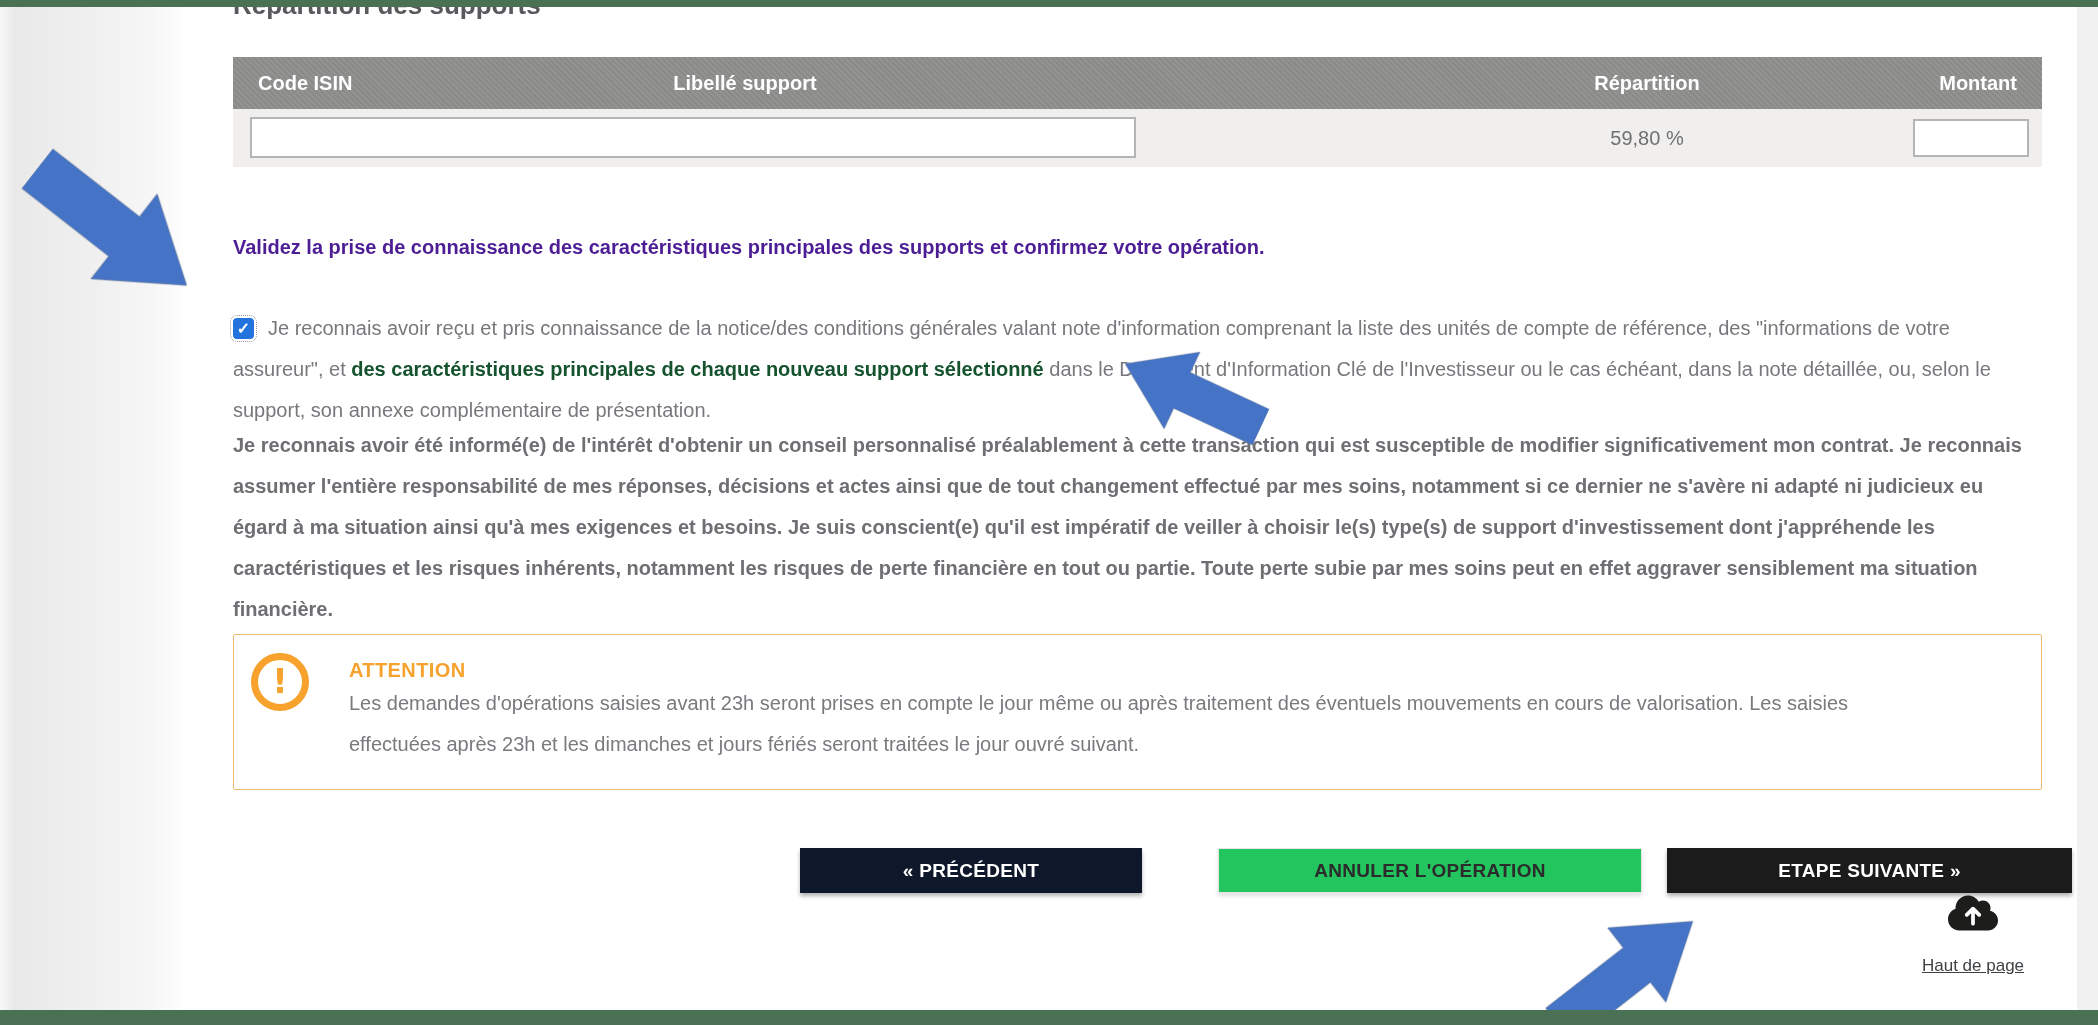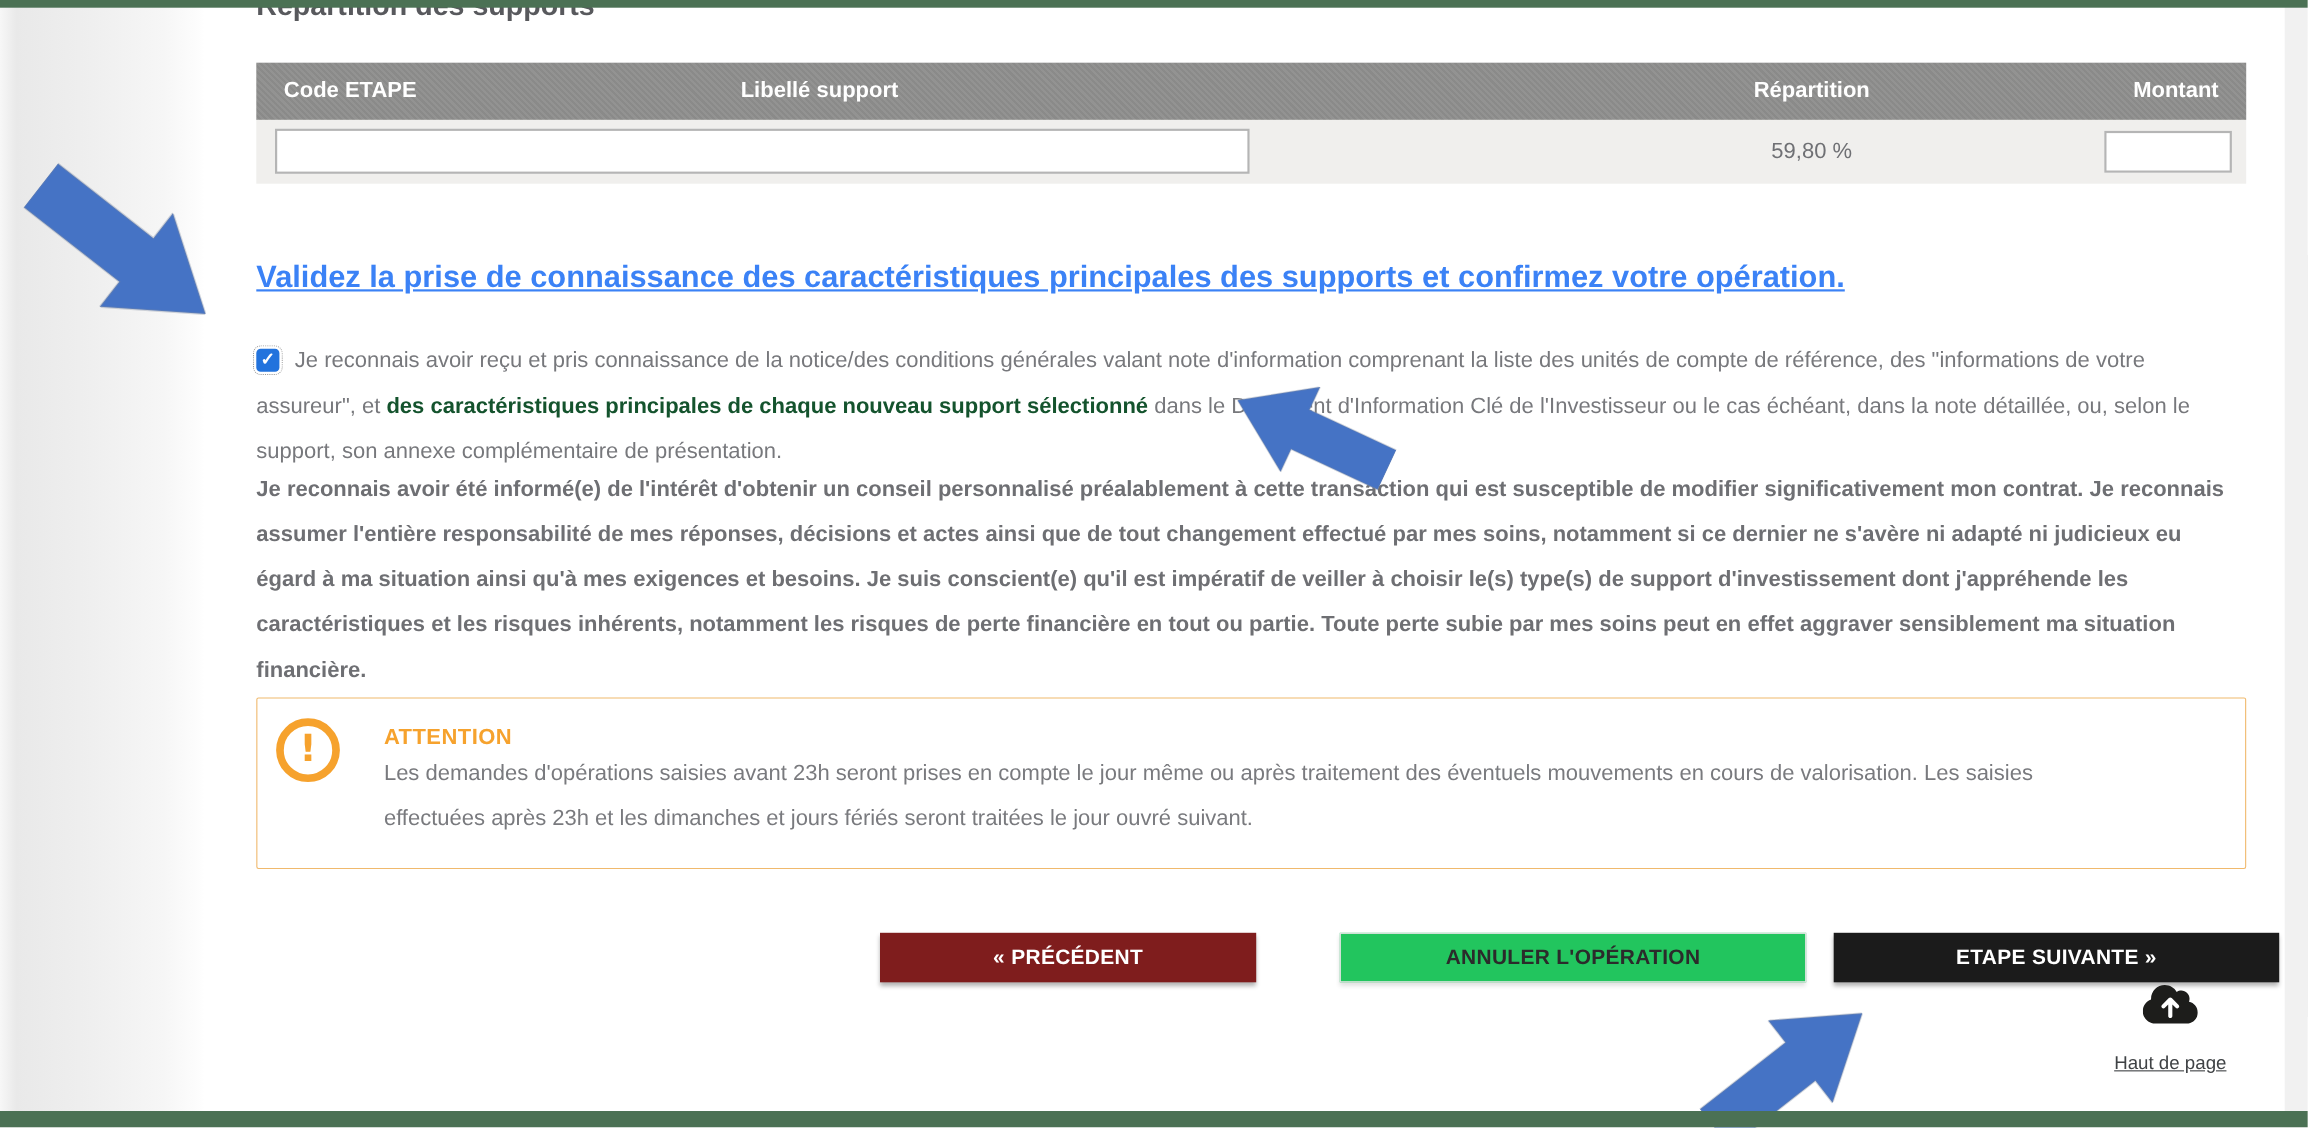--- a/index.html
+++ b/index.html
@@ -28,41 +28,41 @@
   .th-code{left:25px;}
   .th-libelle{left:512px;transform:translate(-50%,-50%);}
   .th-repartition{left:1414px;transform:translate(-50%,-50%);}
   .th-montant{right:25px;}
   .trow{position:relative;height:58px;background:#f0efed;}
   .trow input{box-sizing:border-box;border:2px solid #b5b5b5;background:#ffffff;font-size:19px;color:#55565a;padding:0 10px;outline:none;}
   .input-support{position:absolute;left:17px;top:8px;width:886px;height:41px;}
   .repartition-value{position:absolute;left:1414px;top:50%;transform:translate(-50%,-50%);font-size:20px;color:#6f7074;white-space:nowrap;}
   .input-montant{position:absolute;left:1680px;top:10px;width:116px;height:38px;}
 
-  .confirm-heading{position:absolute;top:236px;left:0;margin:0;font-size:28px;font-weight:bold;color:#3b82f6;white-space:nowrap;text-decoration:underline;}
+  .confirm-heading{position:absolute;top:236px;left:0;margin:0;font-size:20px;font-weight:bold;color:#4c1d95;white-space:nowrap;}
 
   .ack{position:absolute;top:288px;left:0;width:1809px;font-size:20px;line-height:41px;color:#77787c;text-align:left;}
   .checkbox{display:inline-block;width:21px;height:21px;background:#2273dd;border-radius:4px;margin-right:14px;
     vertical-align:-4px;position:relative;outline:1px dotted #9a9a9a;outline-offset:2px;cursor:pointer;}
   .checkbox .check{position:absolute;left:0;top:0;width:21px;height:21px;line-height:21px;text-align:center;
     color:#ffffff;font-weight:bold;font-size:16px;}
   .ack-link{color:#14532d;font-weight:bold;cursor:pointer;}
 
   .disclaimer{position:absolute;top:425px;left:0;width:1809px;font-size:20px;line-height:41px;font-weight:bold;color:#6e6f73;margin:0;}
 
   .warning-box{position:absolute;top:634px;left:0;width:1807px;height:154px;background:#ffffff;border:1px solid #f0b96d;border-radius:2px;}
   .warn-icon{position:absolute;left:17px;top:18px;width:44px;height:44px;border:7px solid #f6a22d;border-radius:50%;}
   .warn-icon .excl{position:absolute;left:0;top:0;width:44px;height:44px;line-height:42px;text-align:center;
     color:#f6a22d;font-weight:bold;font-size:34px;font-family:"DejaVu Sans",sans-serif;}
   .warn-title{position:absolute;left:115px;top:24px;color:#f6a22d;font-weight:bold;font-size:20px;letter-spacing:0.4px;}
   .warn-text{position:absolute;left:115px;top:48px;width:1580px;font-size:20px;line-height:41px;color:#797a7e;}
 
   .btn{position:absolute;top:848px;height:45px;display:flex;align-items:center;justify-content:center;
     font-family:"Liberation Sans",sans-serif;font-weight:bold;font-size:19px;letter-spacing:0.3px;cursor:pointer;border:none;}
-  .btn-prev{left:567px;width:342px;background:#7f1d1d;color:#ffffff;box-shadow:0 3px 4px rgba(0,0,0,0.3);}
+  .btn-prev{left:567px;width:342px;background:#0f172a;color:#ffffff;box-shadow:0 3px 4px rgba(0,0,0,0.3);}
   .btn-cancel{left:985px;width:424px;background:#22c55e;color:#2b2b2b;border:1px solid #e4e4e4;box-shadow:0 3px 4px rgba(0,0,0,0.12);}
   .btn-next{left:1404px;width:405px;background:#1b1b1b;color:#ffffff;box-shadow:0 3px 4px rgba(0,0,0,0.3);margin-left:30px;}
 
   .back-to-top{position:absolute;left:1640px;top:893px;width:200px;text-align:center;cursor:pointer;}
   .back-to-top svg{display:inline-block;}
   .back-to-top .btt-label{margin-top:19px;font-size:17px;color:#3f4245;text-decoration:underline;}
 
   
   .arrow{position:absolute;z-index:30;}
   .arrow polygon{fill:#4573c5;stroke:rgba(130,140,160,0.35);stroke-width:1;}
@@ -75,21 +75,21 @@
 
 <div class="left-panel"></div>
 <div class="right-strip"></div>
 
 <div class="content">
 
   <h1 class="section-title">Répartition des supports</h1>
 
   <div class="supports-table">
     <div class="thead">
-      <span class="th th-code">Code ETAPE</span>
+      <span class="th th-code">Code ISIN</span>
       <span class="th th-libelle">Libellé support</span>
       <span class="th th-repartition">Répartition</span>
       <span class="th th-montant">Montant</span>
     </div>
     <div class="trow">
       <input class="input-support" type="text" value="" style="">
       <span class="repartition-value">59,80 %</span>
       <input class="input-montant" type="text" value="" style="">
     </div>
   </div>

